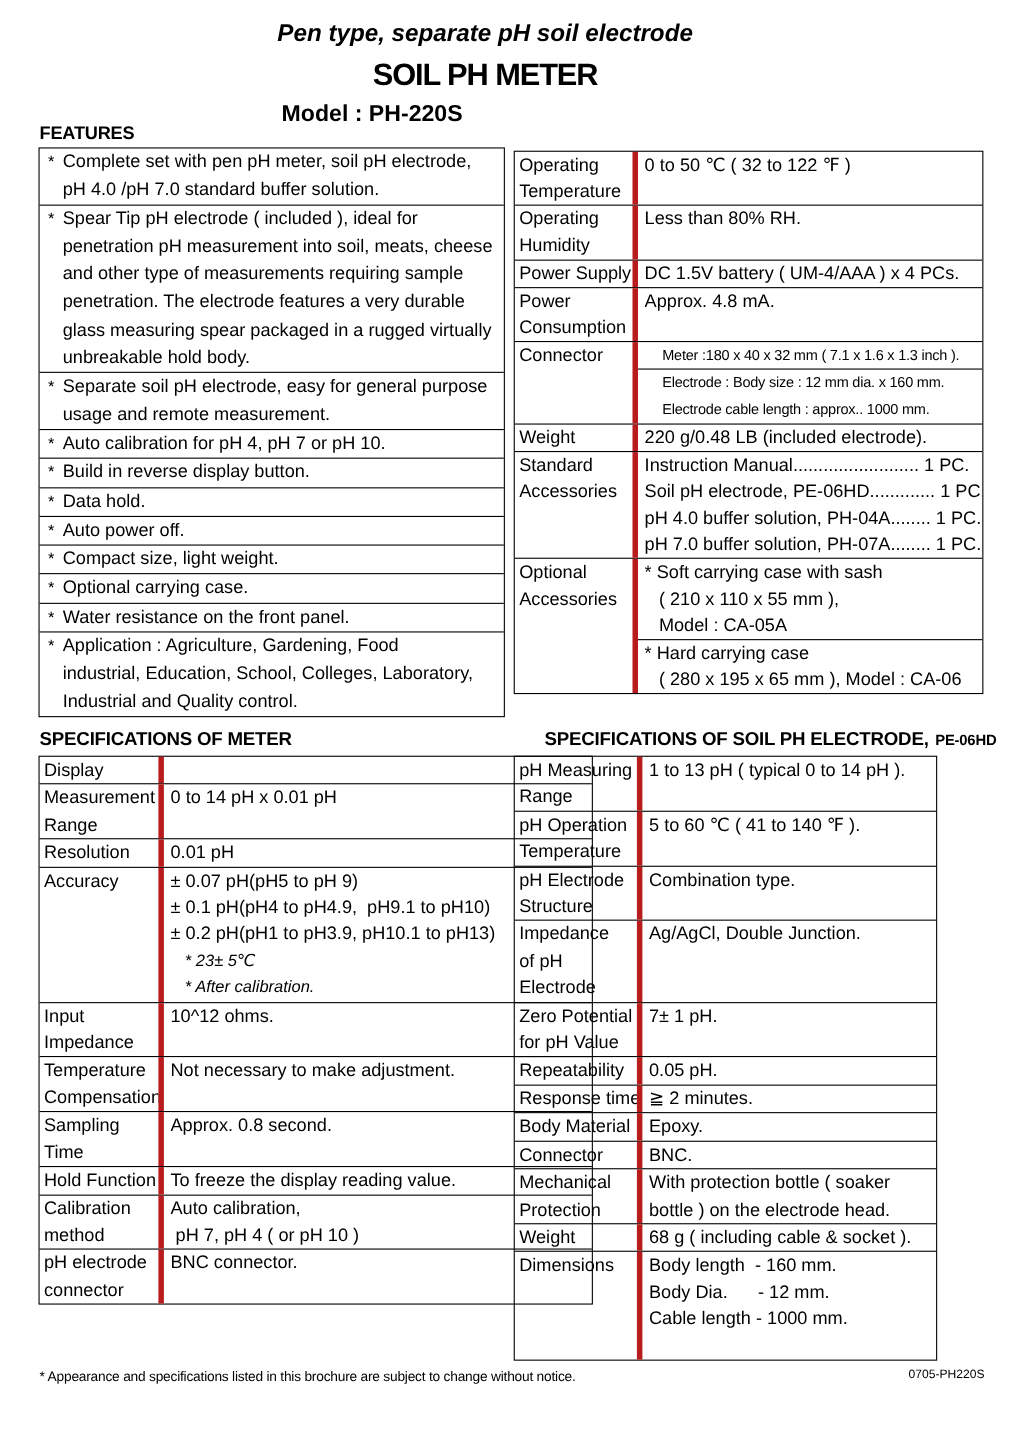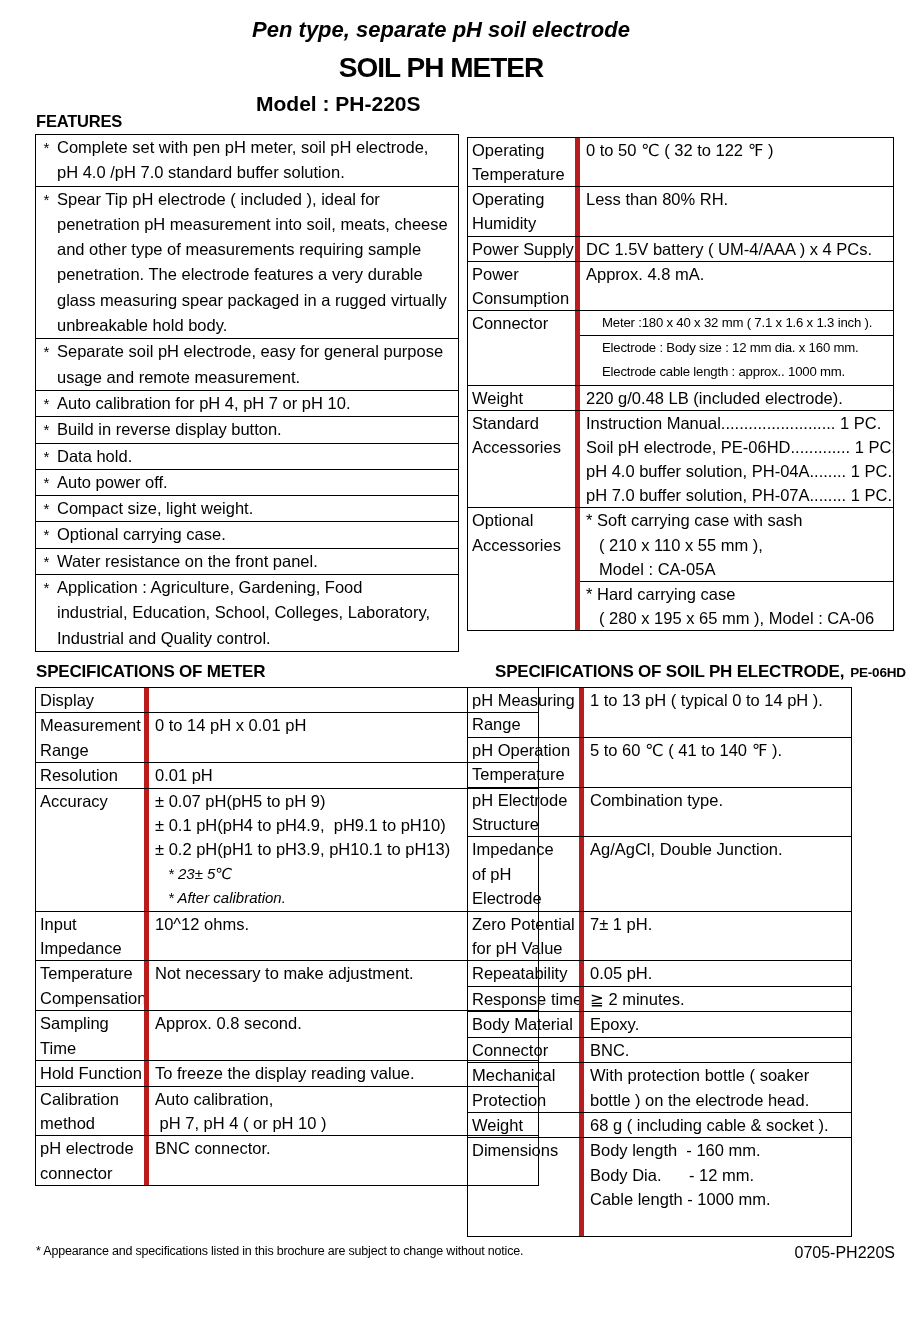--- a/index.html
+++ b/index.html
@@ -52,21 +52,21 @@
   .vvalue { flex:1; min-width:0; }
   .vgroup { padding-left:6px; }
   .vgroup + .vgroup { border-top:1px solid #000; }
 
   #general-table   { left:467px; top:137px; width:427px; --lw:112px; --lh:24.15px; }
   #meter-table     { left:35px;  top:687px; width:504px; --lw:113px; --lh:24.4px; }
   #electrode-table { left:467px; top:687px; width:385px; --lw:116px; --lh:24.4px; }
 
   
   #footer-note { position:absolute; left:36px; top:1244px; font-size:12.5px; letter-spacing:-0.2px;text-align:right; }
-  #doc-code    { position:absolute; right:28px; top:1244px; font-size:16px; }
+  #doc-code    { position:absolute; right:28px; top:1244px; font-size:11px; }
 </style>
 </head>
 <body>
 
 <div id="hdr">
   <div class="tagline">Pen type, separate pH soil electrode</div>
   <div class="title">SOIL PH METER</div>
   <div class="model">Model : PH-220S</div>
 </div>
 

